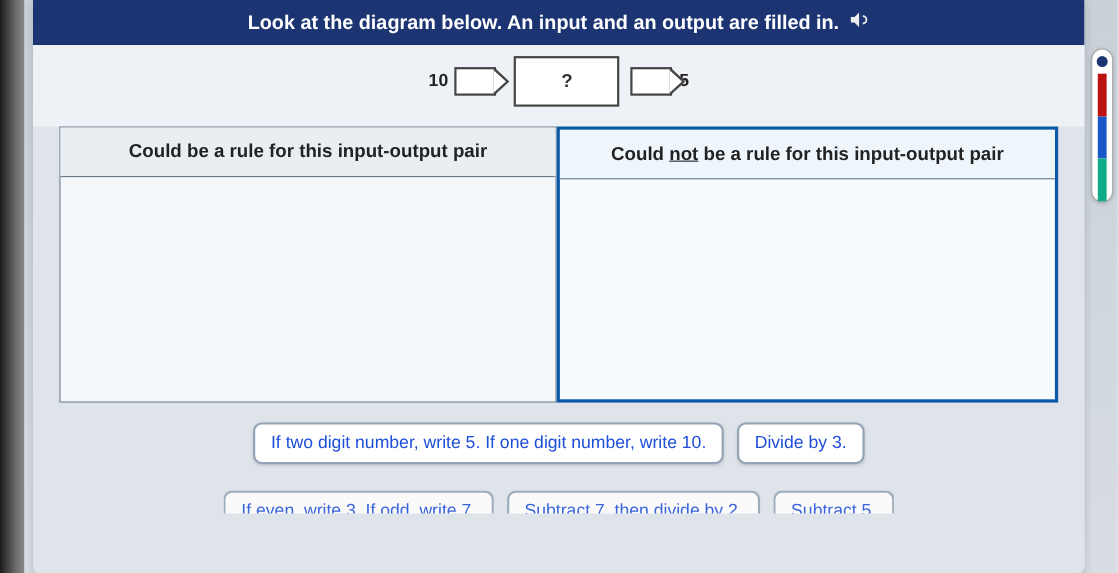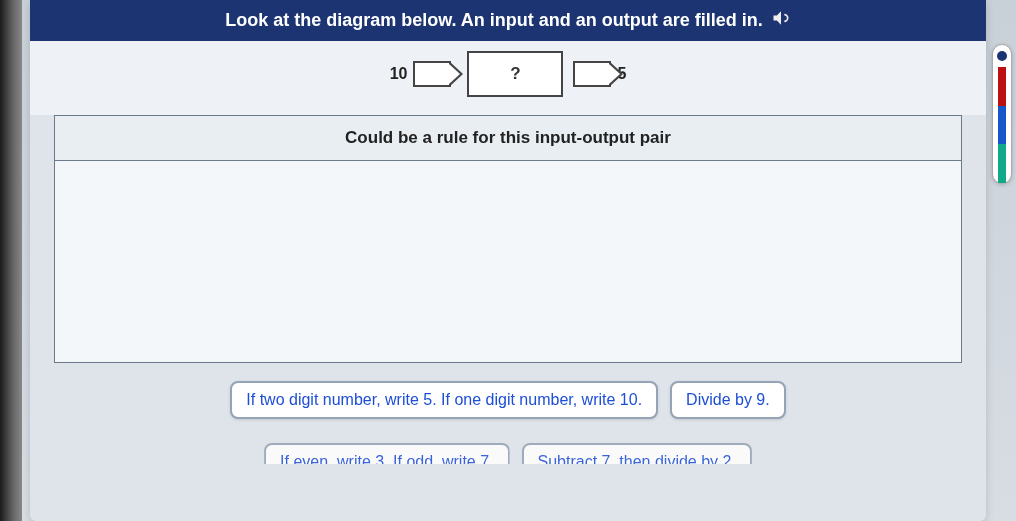--- a/index.html
+++ b/index.html
@@ -133,30 +133,37 @@
         <span class="inner-tri"></span>
       </div>
     <span class="num">5</span>
   </div>
 
   <div class="tables-wrap">
     <div class="drop-table">
       <div class="th">Could be a rule for this input-output pair</div>
       <div class="body"></div>
     </div>
+    <div class="drop-table highlight">
+      <div class="th">
+        <span>Could </span><span class="underline">not</span><span> be a rule for this input-output pair</span>
+      </div>
+      <div class="body"></div>
+    </div>
   </div>
 
   <div class="chips-row">
     <div class="chip">If two digit number, write 5. If one digit number, write 10.</div>
-    <div class="chip">Divide by 9.</div>
+    <div class="chip">Divide by 3.</div>
   </div>
 
   <div class="chips-row partial">
     <div class="chip">If even, write 3. If odd, write 7.</div>
     <div class="chip">Subtract 7, then divide by 2.</div>
+    <div class="chip">Subtract 5.</div>
   </div>
 
 </div>
 
 <div class="side-widget">
   <div class="dot"></div>
   <div class="seg a"></div>
   <div class="seg b"></div>
   <div class="seg c"></div>
 </div>

